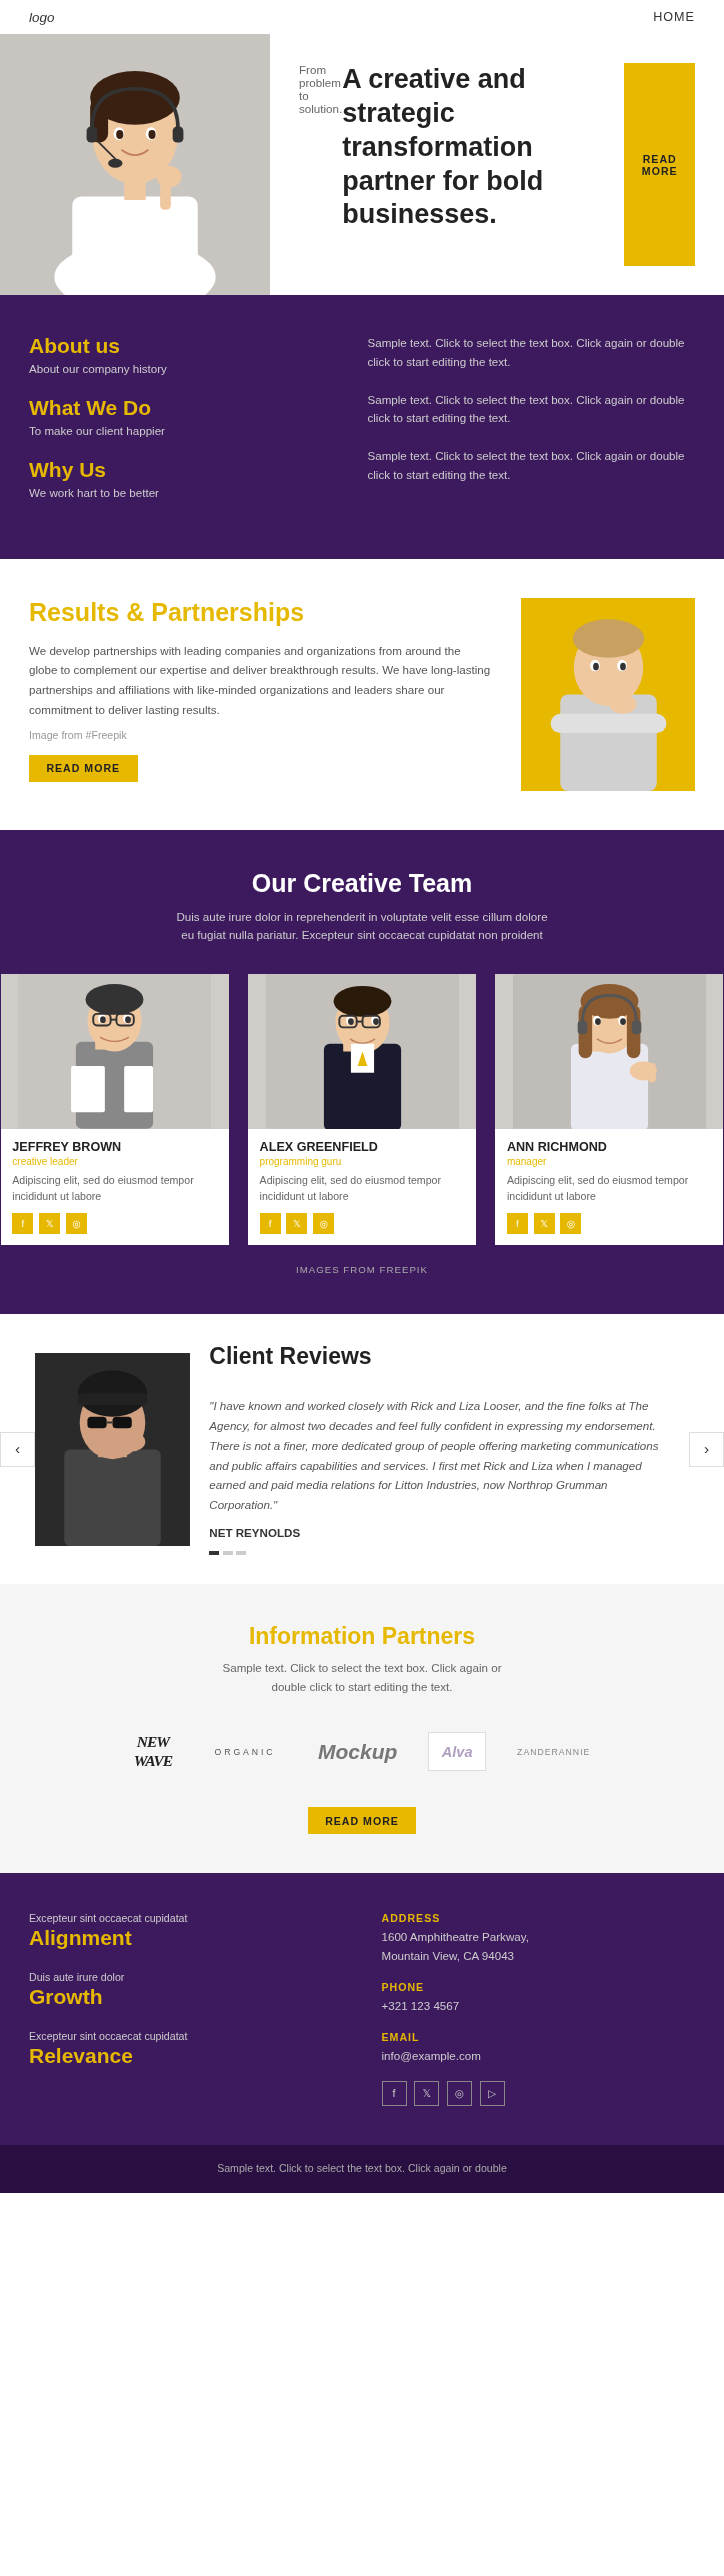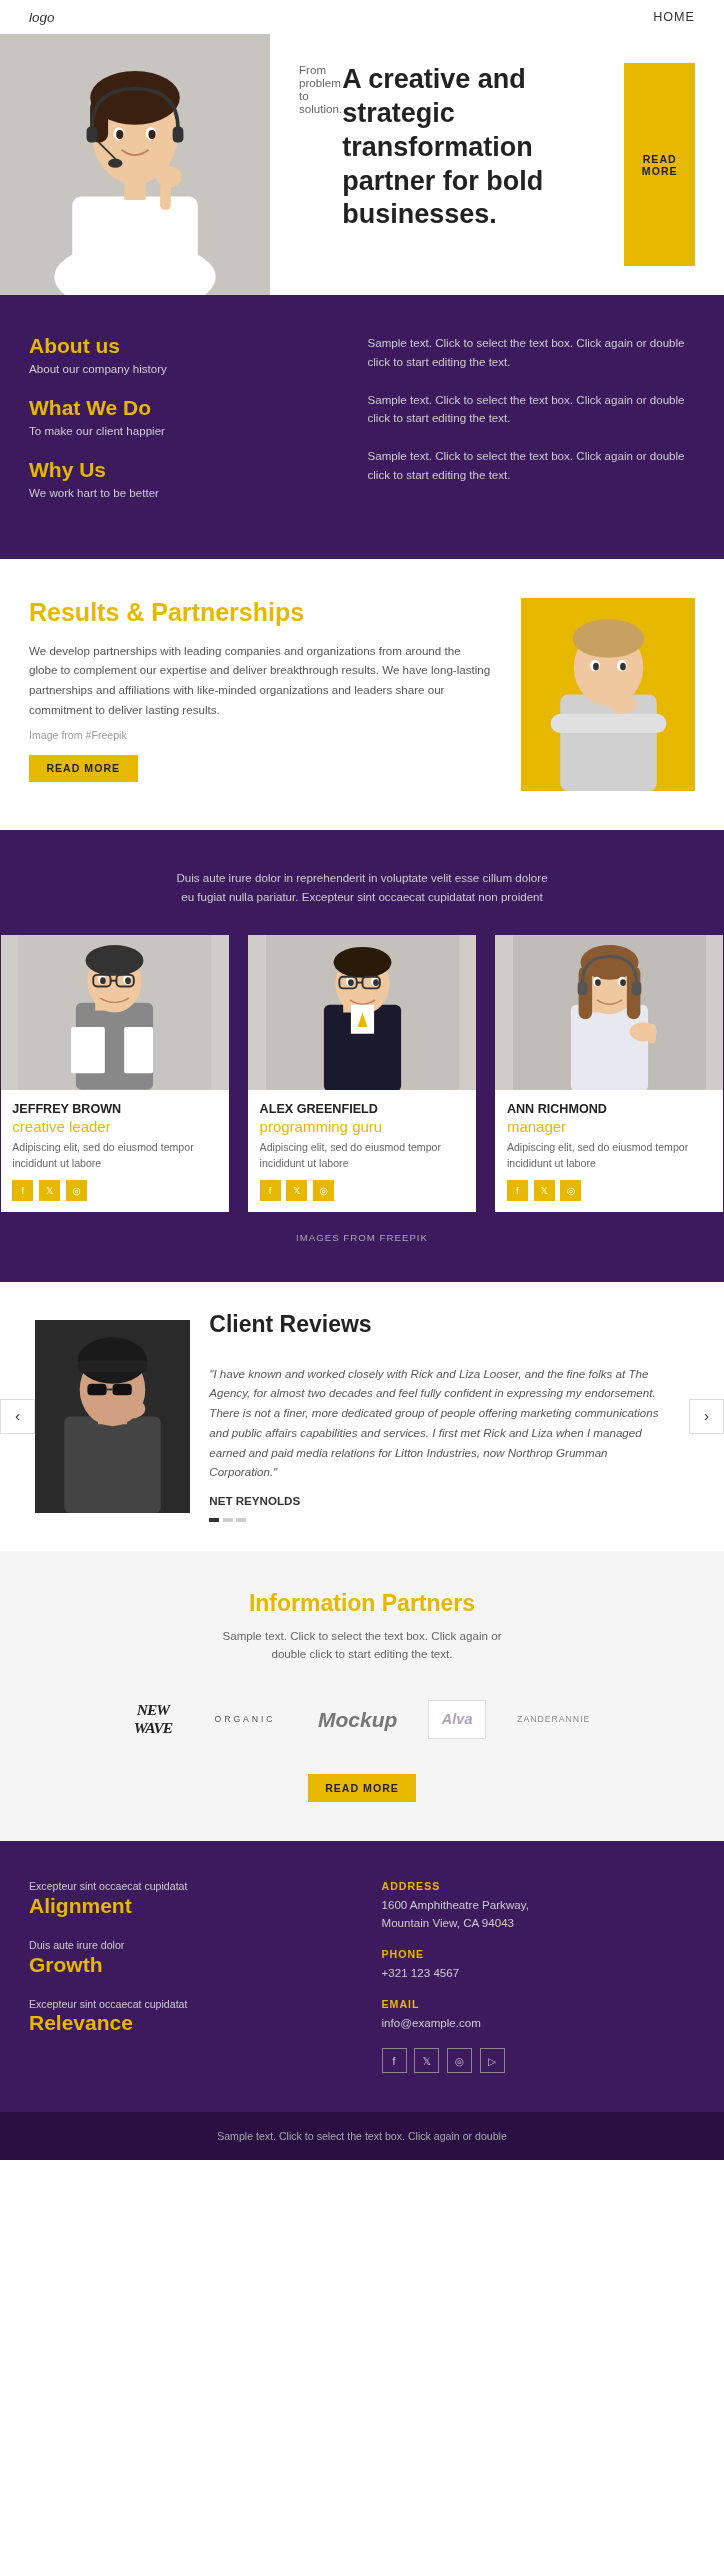--- a/index.html
+++ b/index.html
@@ -174,21 +174,21 @@
       text-align: left;
     }
     .team-card-name {
       font-size: 12.6px;
       font-weight: 700;
       color: #222;
       text-transform: uppercase;
       margin-bottom: 1.9px;
     }
     .team-card-role {
-      font-size: 15px;
+      font-size: 10px;
       color: #e6b800;
       margin-bottom: 5.8px;
     }
     .team-card-desc {
       font-size: 10.6px;
       color: #666;
       line-height: 1.5;
       margin-bottom: 7.7px;
     }
     .team-card-icons {
@@ -515,20 +515,21 @@
 
         <rect x="20" y="120" width="120" height="20" rx="10" fill="#e0e0e0"></rect>
 
         <ellipse cx="95" cy="110" rx="14" ry="10" fill="#f0c8a0"></ellipse>
       </svg>
     </div>
   </div>
 </div>
 
 <div class="team-section">
+  <div class="team-title">Our Creative Team</div>
   <div class="team-subtitle">Duis aute irure dolor in reprehenderit in voluptate velit esse cillum dolore eu fugiat nulla pariatur. Excepteur sint occaecat cupidatat non proident</div>
   <div class="team-cards">
 
     <div class="team-card">
       <div class="team-card-photo">
         <svg width="193" height="155" viewBox="0 0 200 160" xmlns="http://www.w3.org/2000/svg">
           <rect width="200" height="160" fill="#c8c4c0"></rect>
           <rect x="60" y="70" width="80" height="90" rx="6" fill="#888"></rect>
           <rect x="80" y="60" width="20" height="18" fill="#f0c8a0"></rect>
           <ellipse cx="100" cy="48" rx="28" ry="32" fill="#f0c8a0"></ellipse>

